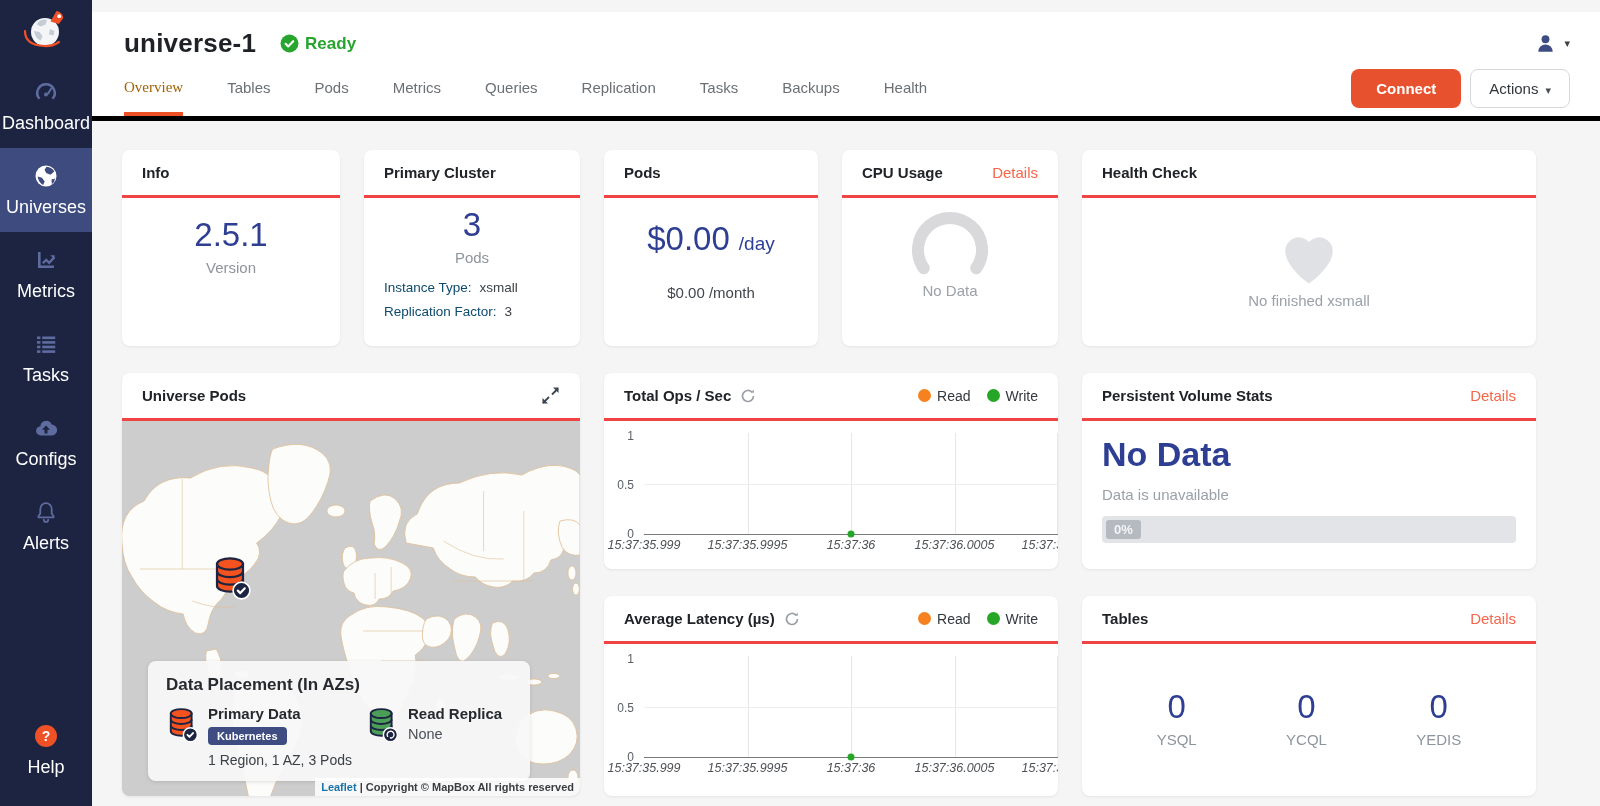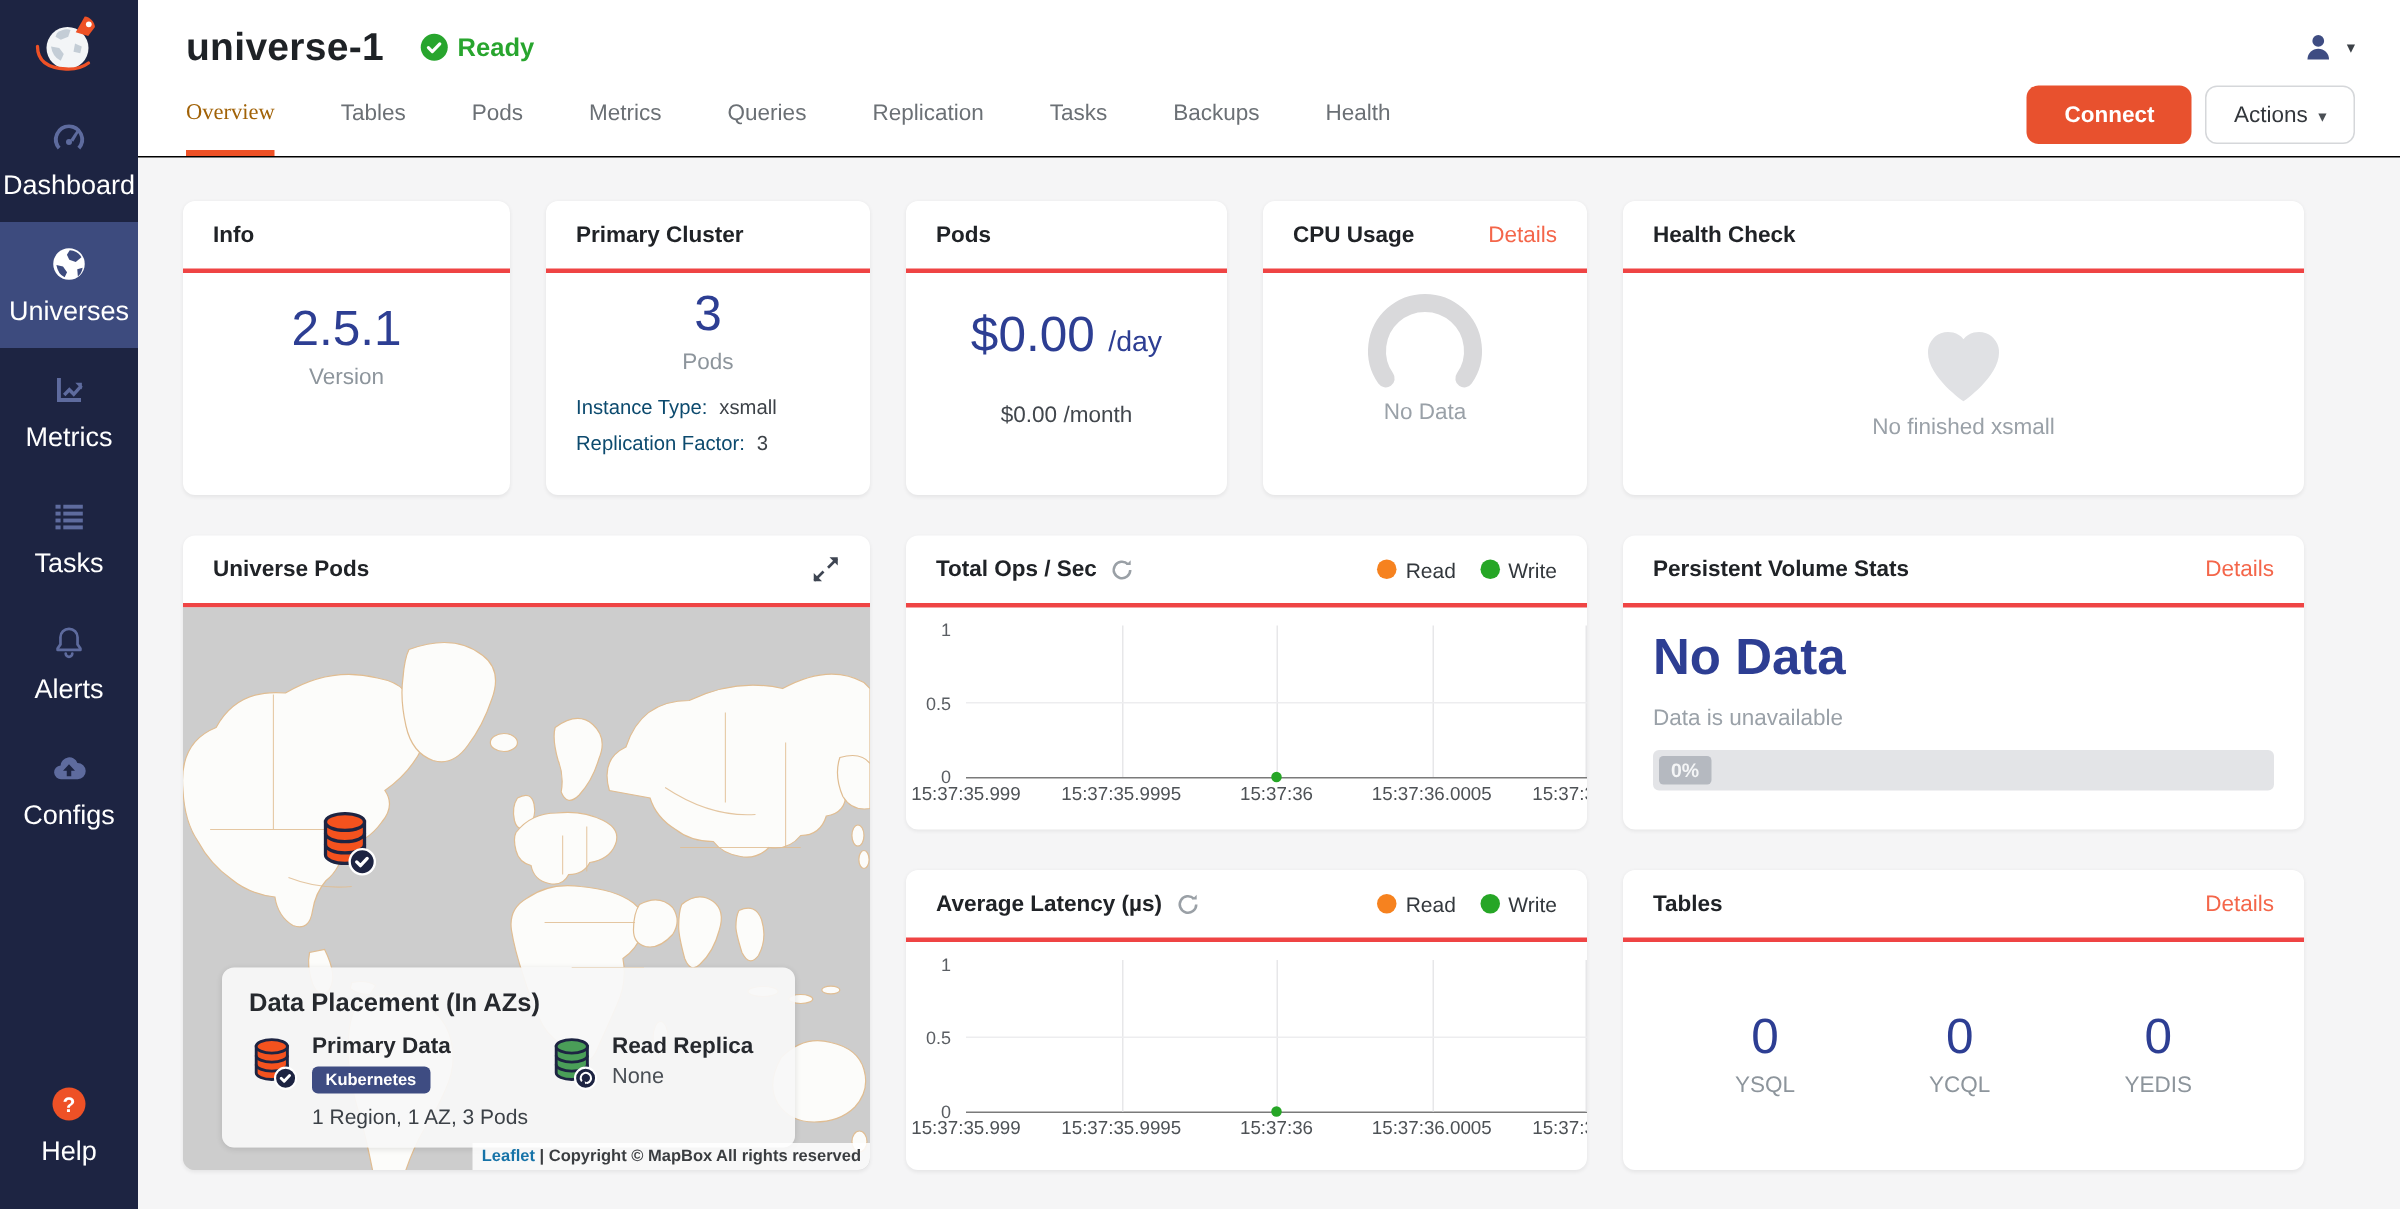--- a/index.html
+++ b/index.html
@@ -11,21 +11,21 @@
   .logo-box { height:64px; display:flex; align-items:center; justify-content:center; }
   .nav-item { display:flex; flex-direction:column; align-items:center; padding:15px 0 14px; cursor:pointer; }
   .nav-item .nav-label { color:#ffffff; font-size:18px; margin-top:8px; }
   .nav-item.active { background:#3d4b7e; }
   .nav-icon { width:26px; height:26px; }
   .nav-spacer { flex:1; }
   .help-item { margin-bottom:14px; }
 
   
   .main { flex:1; display:flex; flex-direction:column; min-width:0; }
-  .header { background:#ffffff; border-bottom:1px solid #000000; }
+  .header { background:#ffffff; border-bottom:5px solid #000000;margin-top:12px; }
   .title-row { display:flex; align-items:center; padding:16px 30px 0 32px; }
   .universe-title { font-size:26px; font-weight:bold; color:#1e2226; letter-spacing:.2px; }
   .ready-badge { display:flex; align-items:center; margin-left:24px; }
   .ready-badge .ready-text { color:#28a52e; font-weight:bold; font-size:17px; margin-left:6px; }
   .avatar-wrap { margin-left:auto; display:flex; align-items:center; gap:7px; cursor:pointer; }
   .avatar-caret { color:#3c4147; font-size:11px; }
 
   .tabs-row { display:flex; align-items:center; padding:0 30px 0 32px; margin-top:2px; }
   .tab { font-size:15px; color:#6b7075; padding:18px 0 20px; margin-right:44px; cursor:pointer; position:relative; white-space:nowrap; }
   .tab.active { color:#a16207;font-family:Liberation Serif, serif; }
@@ -96,21 +96,21 @@
   .legend { display:flex; align-items:center; gap:16px; }
   .legend-item { display:flex; align-items:center; gap:6px; }
   .legend-dot { width:13px; height:13px; border-radius:50%; }
   .legend-label { font-size:14px; color:#33383d; }
   .plot-wrap { position:relative; height:106px; margin-top:8px; }
   .y-tick { position:absolute; left:0; width:30px; text-align:right; font-size:12px; color:#5a5e63; }
   .plot-area { position:absolute; left:40px; right:0; top:4px; bottom:0; border-bottom:1.5px solid #7a7a7a; }
   .gridline-v { position:absolute; top:0; bottom:0; width:1px; background:#e7e7e9; }
   .gridline-h { position:absolute; left:0; right:0; height:1px; background:#ededef; }
   .x-labels { position:relative; height:20px; margin-left:40px; margin-top:3px; }
-  .x-tick { position:absolute; transform:translateX(-50%); font-size:12.5px; color:#4e5256; white-space:nowrap; }
+  .x-tick { position:absolute; transform:translateX(-50%); font-size:12.5px; color:#4e5256; white-space:nowrap;font-style:italic; }
   .chart-dot { position:absolute; width:7px; height:7px; border-radius:50%; transform:translate(-50%,50%); }
 
   
   .pvs-body { padding:14px 20px 0; }
   .pvs-value { font-size:34px; font-weight:bold; color:#2d3e93; }
   .pvs-sub { font-size:15px; color:#9aa1a8; margin-top:12px; }
   .pvs-bar { margin-top:13px; height:27px; background:#e3e4e7; border-radius:4px; position:relative; }
   .pvs-badge { position:absolute; left:4px; top:4px; bottom:4px; display:flex; align-items:center; background:#b5b9c0; color:#f4f5f6; font-weight:bold; font-size:13px; border-radius:3px; padding:0 8px; }
 
   
@@ -172,32 +172,32 @@
           <rect x="9.2" y="14.7" width="13" height="2.6"></rect>
         <rect x="4" y="19.3" width="3.4" height="2.6"></rect>
           <rect x="9.2" y="19.3" width="13" height="2.6"></rect>
       </g>
     </svg>
     <span class="nav-label">Tasks</span>
   </div>
 
   <div class="nav-item">
     <svg class="nav-icon" viewBox="0 0 26 26">
+      <path d="M8 20.5a4.6 4.6 0 0 1-.6-9.2A5.8 5.8 0 0 1 18.6 9.6a4.3 4.3 0 0 1 .2 10.9z" fill="#5e6b9e"></path>
+      <path d="M13 10.5l4 4.3h-2.5v3.7h-3v-3.7H9z" fill="#1d2442"></path>
+    </svg>
+    <span class="nav-label">Configs</span>
+  </div>
+
+  <div class="nav-item">
+    <svg class="nav-icon" viewBox="0 0 26 26">
       <path d="M13 4.2a5.7 5.7 0 0 0-5.7 5.7v4.7L5.4 17.3v1h15.2v-1l-1.9-2.7V9.9A5.7 5.7 0 0 0 13 4.2z" fill="none" stroke="#5e6b9e" stroke-width="1.8" stroke-linejoin="round"></path>
       <path d="M10.8 20.7a2.2 2.2 0 0 0 4.4 0" fill="none" stroke="#5e6b9e" stroke-width="1.8" stroke-linecap="round"></path>
     </svg>
     <span class="nav-label">Alerts</span>
-  </div>
-
-  <div class="nav-item">
-    <svg class="nav-icon" viewBox="0 0 26 26">
-      <path d="M8 20.5a4.6 4.6 0 0 1-.6-9.2A5.8 5.8 0 0 1 18.6 9.6a4.3 4.3 0 0 1 .2 10.9z" fill="#5e6b9e"></path>
-      <path d="M13 10.5l4 4.3h-2.5v3.7h-3v-3.7H9z" fill="#1d2442"></path>
-    </svg>
-    <span class="nav-label">Configs</span>
   </div>
 
   <div class="nav-spacer"></div>
 
   <div class="nav-item help-item">
     <svg class="nav-icon" viewBox="0 0 26 26">
       <circle cx="13" cy="13" r="11" fill="#ee5126"></circle>
       <text x="13" y="18" font-size="14" font-weight="bold" fill="#ffffff" text-anchor="middle" font-family="Liberation Sans, sans-serif">?</text>
     </svg>
     <span class="nav-label">Help</span>

